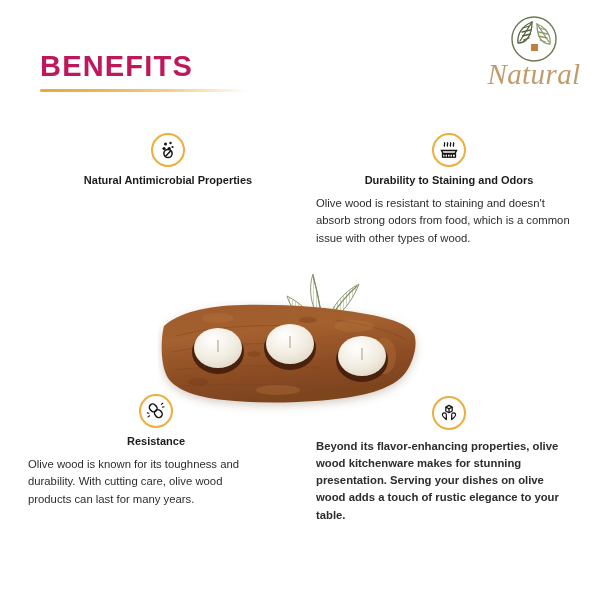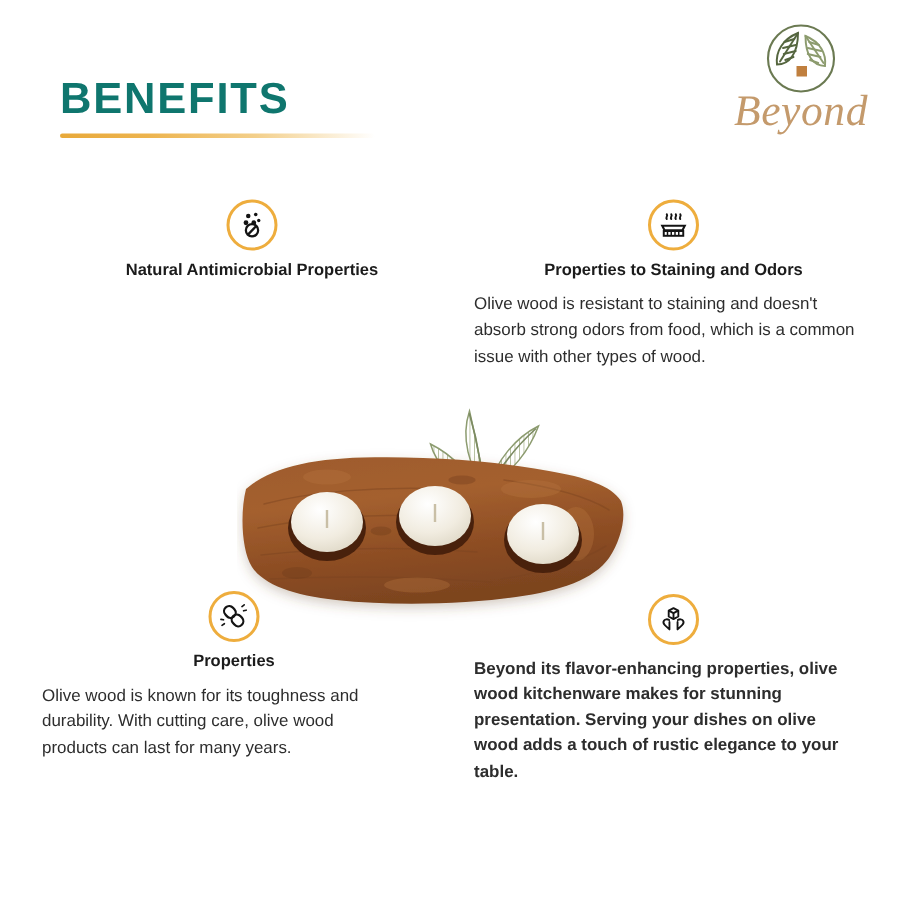--- a/index.html
+++ b/index.html
@@ -14,21 +14,21 @@
 
   
   #header { position:absolute; top:0; left:0; width:600px; height:118px; }
 
   #page-title {
     position:absolute;
     left:40px; top:52px;
     font-size:29px;
     font-weight:bold;
     letter-spacing:1.2px;
-    color:#0f766e;
+    color:#be185d;
     line-height:1;
   }
   #title-rule {
     position:absolute;
     left:40px; top:89px;
     width:210px; height:3px;
     background:linear-gradient(to right,#e8a93a 0%, #edb44e 28%, #f3cf8a 62%, #ffffff 100%);
     border-radius:2px;
   }
 
@@ -117,21 +117,21 @@
       <g stroke="#8c9b6e" stroke-width="1.3" fill="none" stroke-linecap="round">
         <path d="M33 10 C43 14 47 22 46 30 C38 30 33 23 33 10 Z"></path>
         <path d="M33 10 L45 28"></path>
         <path d="M35.5 14 L42 16"></path>
           <path d="M34.5 18 L43.5 20"></path>
         <path d="M34.5 22 L43 24"></path>
           <path d="M36 26 L41.5 28"></path>
       </g>
       <rect x="27" y="30" width="7" height="7" fill="#c07f3e"></rect>
     </svg>
-    <span id="brand-word">Beyond</span>
+    <span id="brand-word">Natural</span>
   </div>
 </div>
 
 <div class="benefit" id="benefit-0">
   <div class="benefit-icon-wrap">
     <div class="benefit-icon">
       <svg width="22" height="22" viewBox="0 0 22 22">
         <circle cx="8.5" cy="5" r="1.5" fill="#141414"></circle>
         <circle cx="13.5" cy="4" r="1.2" fill="#141414"></circle>
         <circle cx="7" cy="9.5" r="1.6" fill="#141414"></circle>
@@ -159,42 +159,42 @@
         <rect x="4.5" y="15" width="13" height="3.2" fill="none" stroke="#141414" stroke-width="1.3"></rect>
         <g stroke="#141414" stroke-width="1">
           <line x1="7" y1="15" x2="7" y2="18.2"></line>
           <line x1="9.5" y1="15" x2="9.5" y2="18.2"></line>
           <line x1="12" y1="15" x2="12" y2="18.2"></line>
           <line x1="14.5" y1="15" x2="14.5" y2="18.2"></line>
         </g>
       </svg>
     </div>
   </div>
-  <div class="benefit-title">Properties to Staining and Odors</div>
+  <div class="benefit-title">Durability to Staining and Odors</div>
   <div class="benefit-body">Olive wood is resistant to staining and doesn't absorb strong odors from food, which is a common issue with other types of wood.</div>
 </div>
 
 <div class="benefit" id="benefit-2">
   <div class="benefit-icon-wrap">
     <div class="benefit-icon">
       <svg width="22" height="22" viewBox="0 0 22 22">
         <g transform="rotate(-42 11 11)" fill="none" stroke="#141414" stroke-width="1.5">
           <rect x="7.6" y="2.8" width="6.8" height="8.2" rx="3.4"></rect>
           <rect x="7.6" y="10.4" width="6.8" height="8.2" rx="3.4"></rect>
         </g>
         <g stroke="#141414" stroke-width="1.1" stroke-linecap="round">
           <line x1="16.3" y1="4.4" x2="17.8" y2="3.2"></line>
           <line x1="17.4" y1="7.2" x2="19.1" y2="6.8"></line>
           <line x1="4.6" y1="15.8" x2="3" y2="16.9"></line>
           <line x1="4" y1="13.2" x2="2.3" y2="12.9"></line>
         </g>
       </svg>
     </div>
   </div>
-  <div class="benefit-title">Properties</div>
+  <div class="benefit-title">Resistance</div>
   <div class="benefit-body">Olive wood is known for its toughness and durability. With cutting care, olive wood products can last for many years.</div>
 </div>
 
 <div class="benefit" id="benefit-3">
   <div class="benefit-icon-wrap">
     <div class="benefit-icon">
       <svg width="22" height="22" viewBox="0 0 22 22">
         <g fill="none" stroke="#141414" stroke-width="1.25" stroke-linejoin="round">
           <path d="M7.8 5.1 L11 3.4 L14.2 5.1 L14.2 9 L11 10.7 L7.8 9 Z"></path>
           <path d="M7.8 5.1 L11 6.8 L14.2 5.1"></path>

